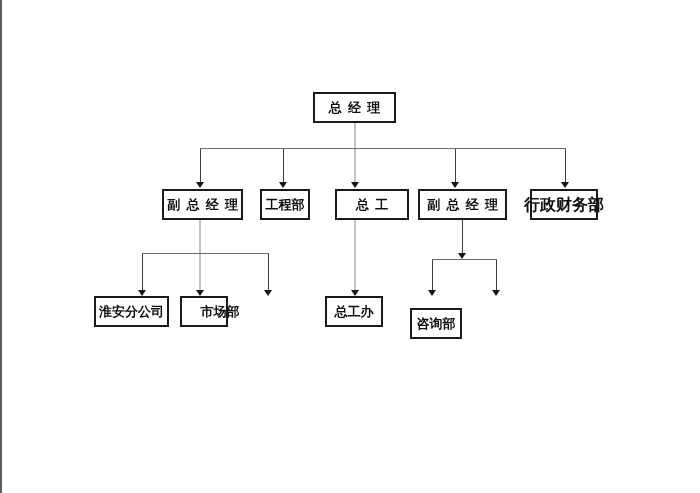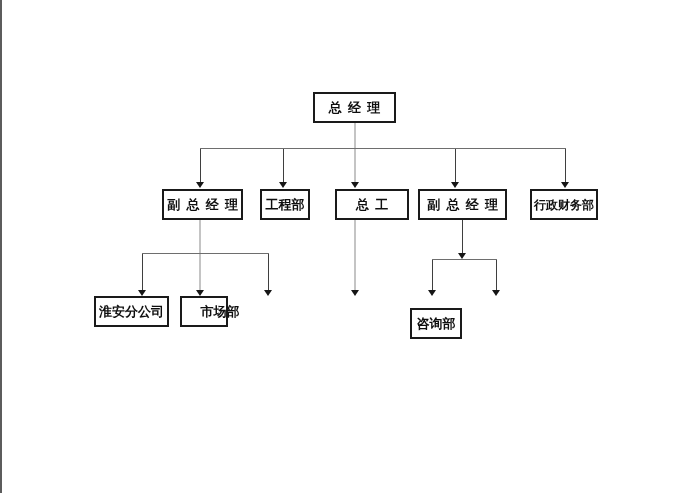--- a/index.html
+++ b/index.html
@@ -34,21 +34,21 @@
     box-sizing: border-box;
     background: #ffffff;
     border: 2px solid var(--box-border);
     display: flex; align-items: center; justify-content: center;
     font-size: 13px; font-weight: bold;
     color: var(--text-color);
     white-space: pre;
     line-height: 1;
   }
   .node.sp { word-spacing: 3px; }
-  .node.small { font-size: 12px; }
+  .node.small { font-size: 16px; }
   .hline { position: absolute; height: 1px; background: var(--hline-color); }
   .vline { position: absolute; width: 1px; background: var(--drop-color); }
   .vline.stem { width: 2px; background: var(--stem-color); }
   .arrow {
     position: absolute;
     width: 0; height: 0;
     border-left: 4px solid transparent;
     border-right: 4px solid transparent;
     border-top: 6px solid var(--arrow-color);
   }
@@ -112,17 +112,18 @@
 
   <div class="node sp" style="left:418px; top:189px; width:89px; height:31px;">副 总 经 理</div>
 
   <div class="node small" style="left:530px; top:189px; width:68px; height:31px;">行政财务部</div>
 
   <div class="node" style="left:94px; top:296px; width:75px; height:31px;">淮安分公司</div>
 
   <div class="node" style="left:180px; top:296px; width:48px; height:31px;padding-left:32px;">市场部</div>
 
 
+  <div class="node" style="left:325px; top:296px; width:58px; height:31px;">总工办</div>
 
   <div class="node" style="left:410px; top:308px; width:52px; height:31px;">咨询部</div>
 
 
 </div>
 
 </body></html>

